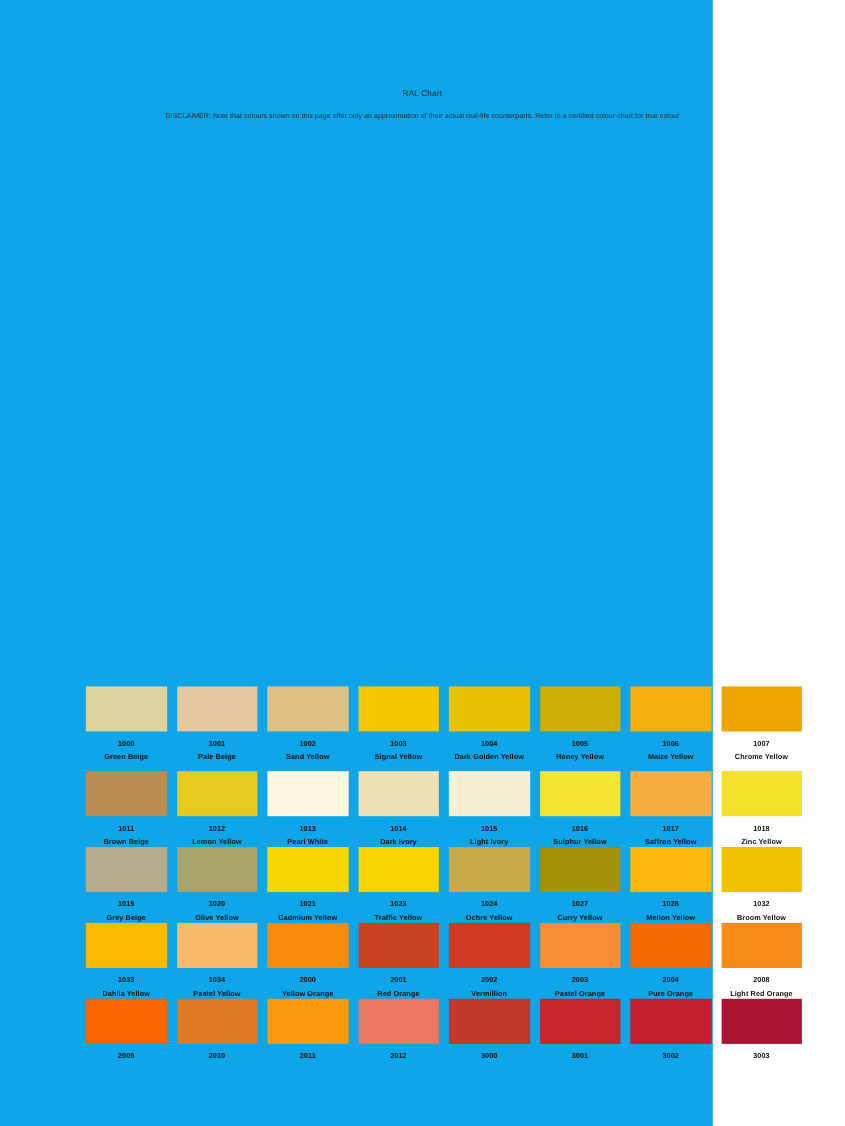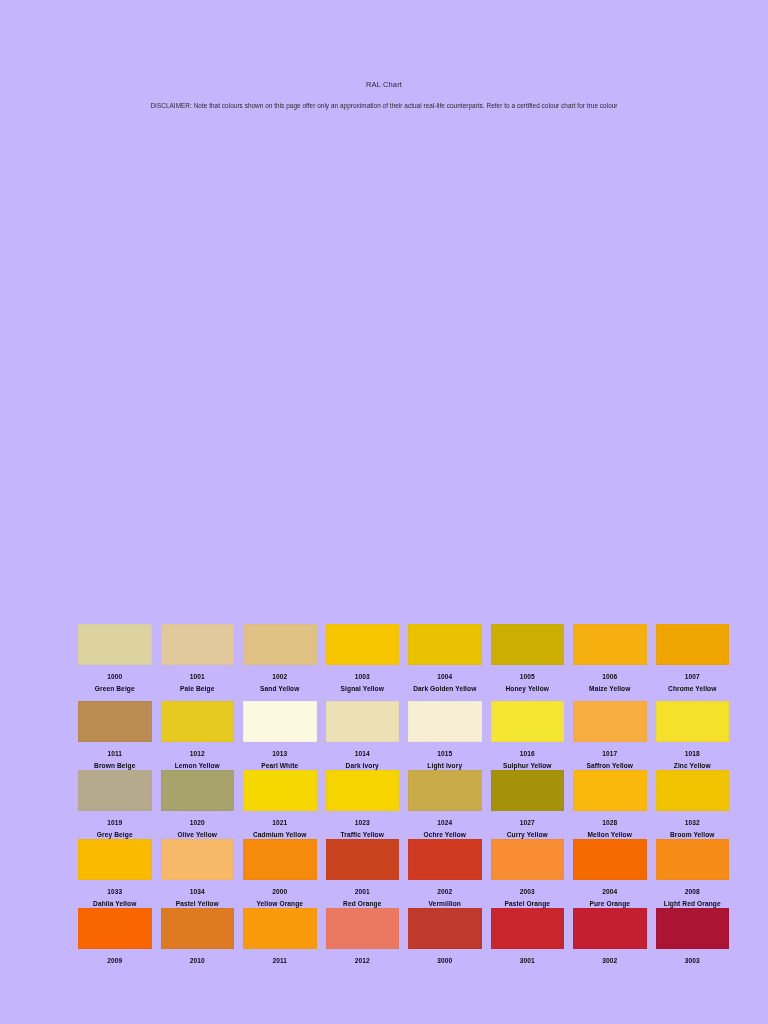--- a/index.html
+++ b/index.html
@@ -14,23 +14,23 @@
     overflow: hidden;
     font-family: "Liberation Sans", sans-serif;
     color: #1a1a1a;
     position: relative;
   }
 
   .page {
     position: absolute;
     left: 0;
     top: 0;
-    width: 768px;
+    width: 648px;
     height: 1024px;
-    background: #c4b5fd;
+    background: #0ea5e9;
   }
 
   
   .doc-title {
     position: absolute;
     left: 0;
     top: 80px;
     width: 768px;
     text-align: center;
     font-size: 7.5px;

